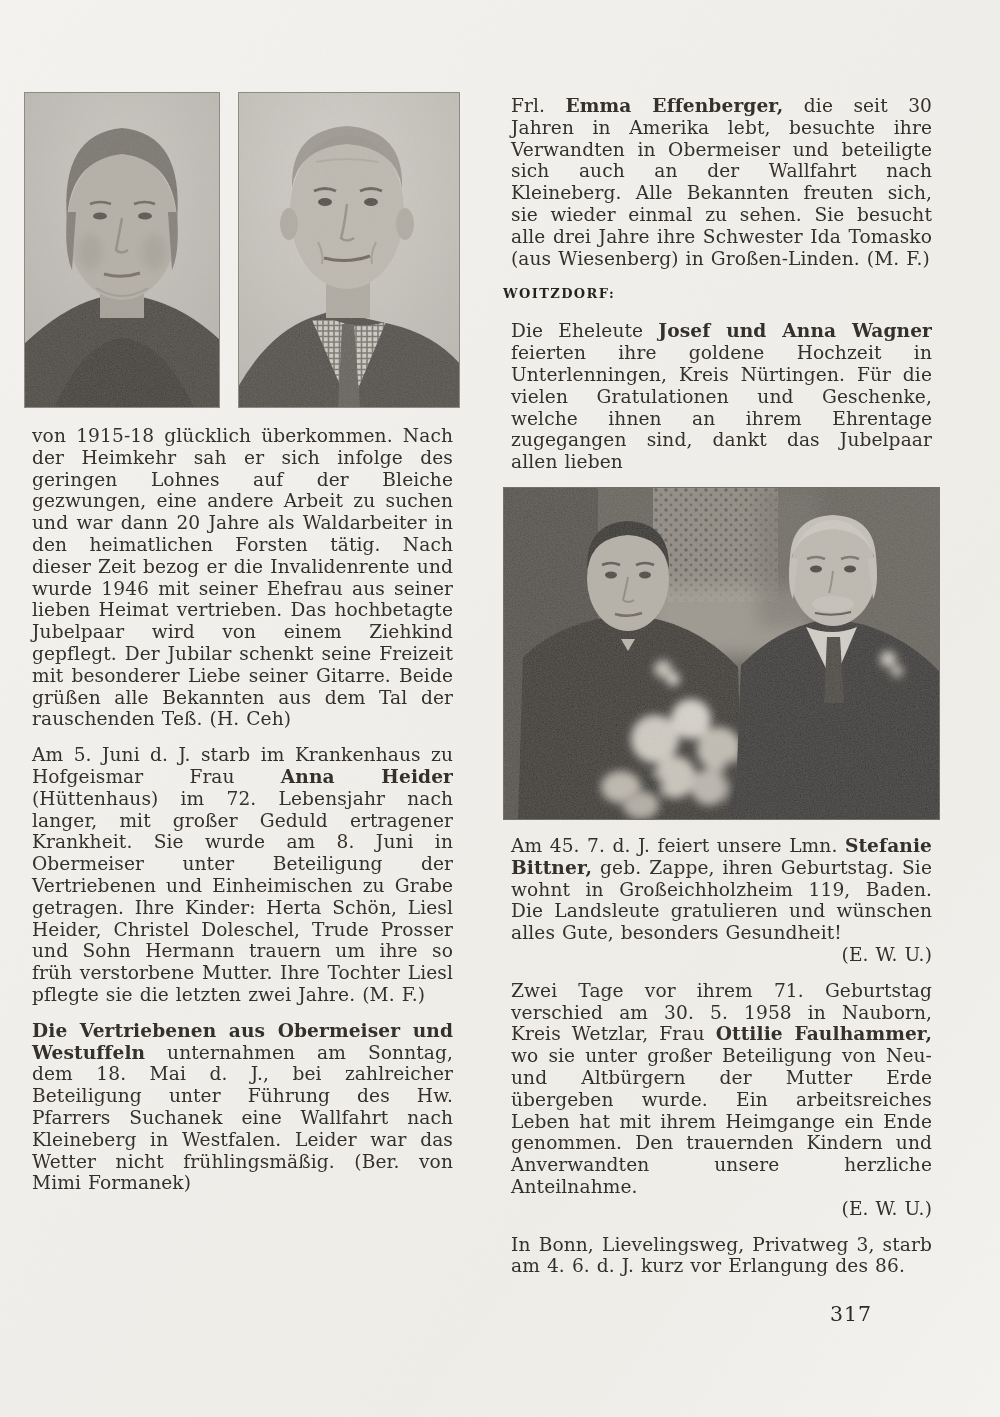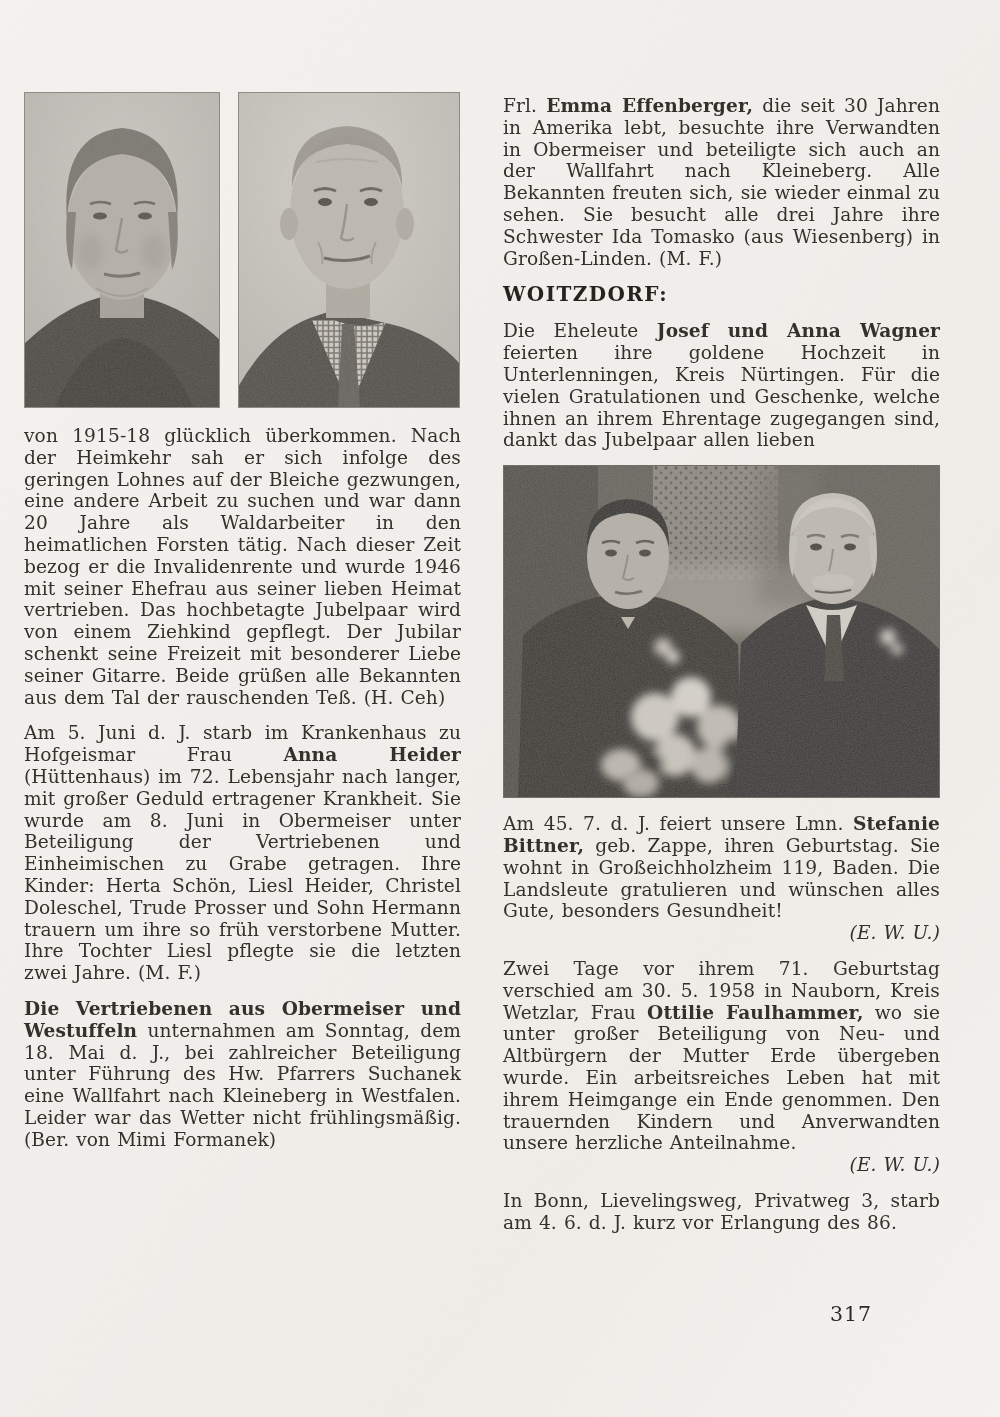--- a/index.html
+++ b/index.html
@@ -10,27 +10,27 @@
     color:#2e2a25;
   }
   .page{
     position:absolute;inset:0;
     background:linear-gradient(125deg,#f6f5f1 0%,#f3f1ed 45%,#f1efea 70%,#f6f5f2 100%);
   }
   .col{position:absolute;width:437px;}
   .col-left{left:24px;top:92px;}
   .col-right{left:503px;top:95px;}
   p.body-text{
-    margin:0 0 14px;font-size:18.6px;line-height:21.8px;
+    margin:0 8px 14px;font-size:18.6px;line-height:21.8px;
     text-align:justify;letter-spacing:0.1px;word-spacing:1px;
   }
   span.b{font-weight:bold;}
-  .tail-right{display:block;text-align:right;font-style:italic;}
+  .tail-right{display:block;text-align:right;}
   h2.section-heading{
-    margin:3px 0 15px;font-size:20px;line-height:22px;
+    margin:3px 0 15px;font-size:13px;line-height:22px;
     font-weight:bold;letter-spacing:1.4px;color:#1f1c18;
   }
   .photo-pair{display:flex;gap:18px;height:316px;margin:0 0 17px;}
   .photo-pair svg{display:block;}
   .photo-couple{margin:3px 0 15px;height:333px;}
   .photo-couple svg{display:block;}
   .page-number{
     position:absolute;top:1302px;left:830px;width:75px;
     text-align:left;font-size:20.5px;letter-spacing:1px;color:#27241f;
   }

